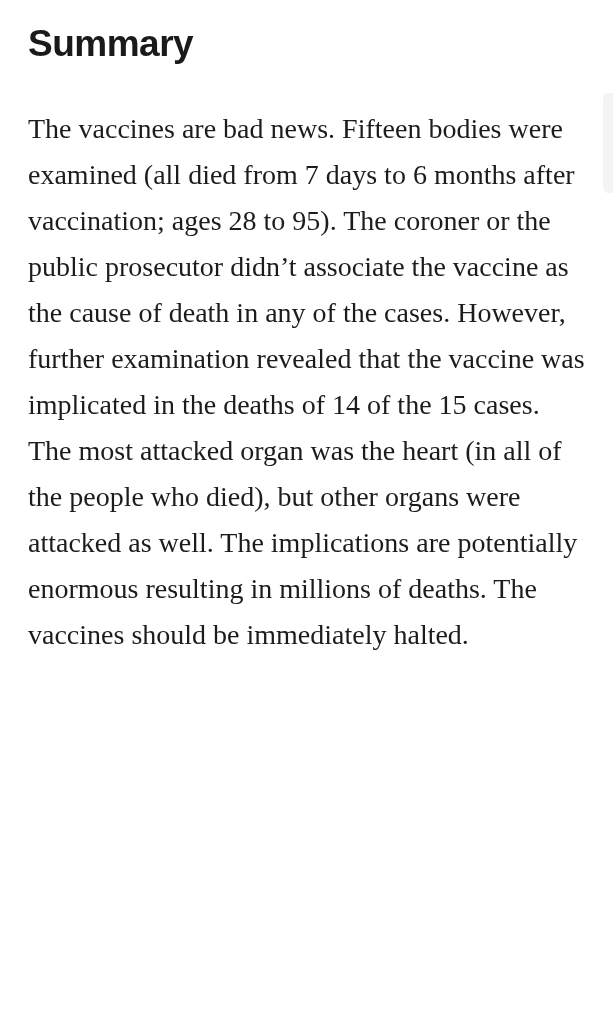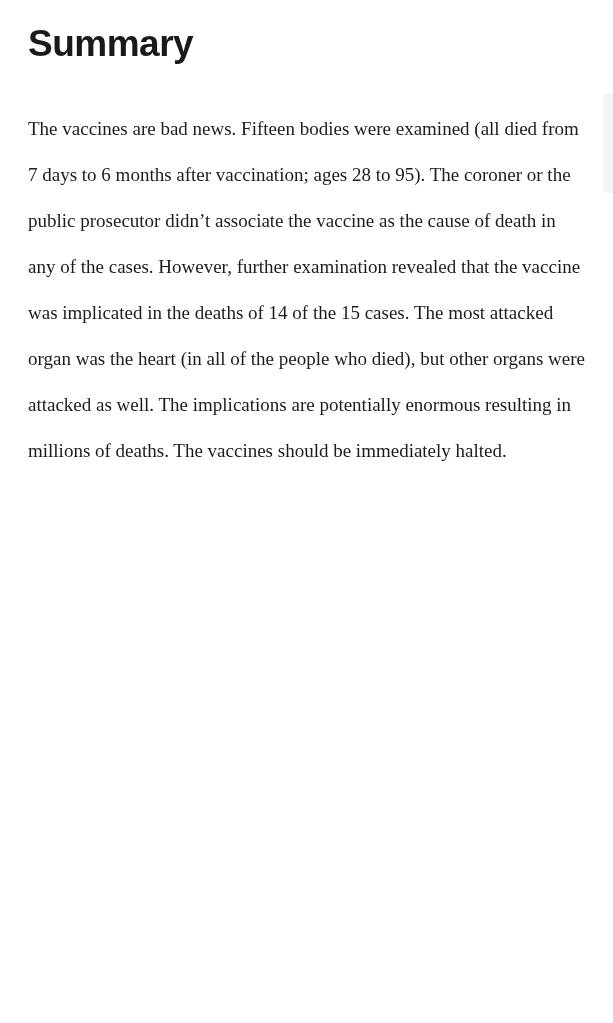--- a/index.html
+++ b/index.html
@@ -25,21 +25,21 @@
     font-family: "Liberation Sans", sans-serif;
     font-weight: 700;
     font-size: 37px;
     line-height: 44px;
     letter-spacing: -0.5px;
     color: #1a1a1a;
     margin: 22px 0 4px 0;
   }
   .article p {
     font-family: "Liberation Serif", serif;
-    font-size: 19px;
+    font-size: 28px;
     line-height: 46px;
     color: #1c1c1c;
     margin: 0;
     width: 557px;
     text-rendering: optimizeLegibility;
   }
   .article p.first {
     margin-top: 40px;
   }
   .article p.second {

